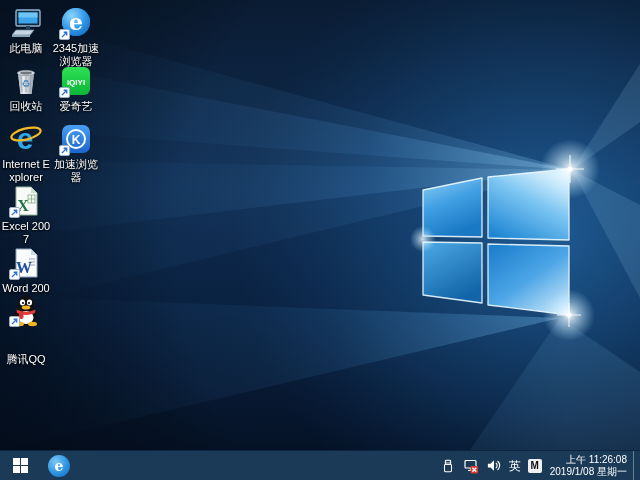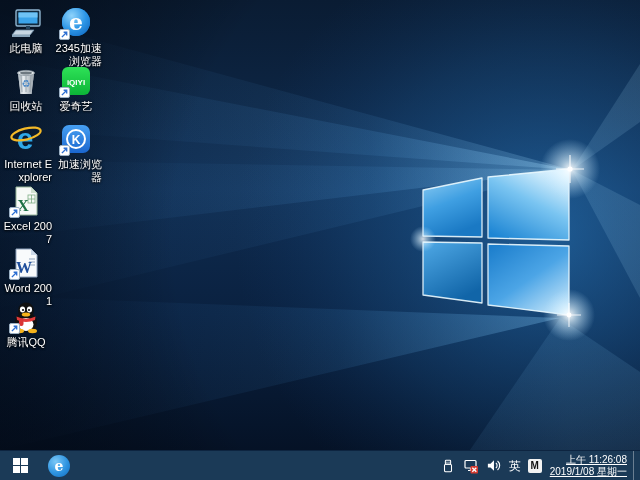--- a/index.html
+++ b/index.html
@@ -13,52 +13,52 @@
   .desktop{position:absolute;left:0;top:0;width:640px;height:450px;overflow:hidden;}
   .wallpaper{position:absolute;left:0;top:0;width:640px;height:450px;display:block;}
   
   .icons-layer{position:absolute;left:0;top:0;width:640px;height:450px;}
   .dicon{
     position:absolute;width:52px;display:flex;flex-direction:column;align-items:center;
     cursor:pointer;
   }
   .dicon .art{width:34px;height:34px;position:relative;display:flex;align-items:center;justify-content:center;}
   .dicon .lbl{
-    margin-top:2px;max-width:64px;text-align:right;color:#fff;font-size:11px;line-height:13px;
+    margin-top:2px;max-width:64px;text-align:center;color:#fff;font-size:11px;line-height:13px;
     text-shadow:0 1px 2px rgba(0,0,0,.95),0 0 3px rgba(0,0,0,.8);
     word-break:break-all;
   }
   .badge{
     position:absolute;left:0;bottom:0;width:11px;height:11px;background:#fff;
     border:1px solid #9bb0c4;border-radius:2px;box-sizing:border-box;
     display:flex;align-items:center;justify-content:center;
   }
   .badge svg{display:block;}
   
   .c1{left:0;} .c2{left:50px;}
-  .r1{top:6px;} .r2{top:64px;} .r3{top:122px;} .r4{top:184px;} .r5{top:246px;} .r6{top:300px;} .r7{top:362px;}
+  .r1{top:6px;} .r2{top:64px;} .r3{top:122px;} .r4{top:184px;} .r5{top:246px;} .r6{top:293px;gap:24px;} .r7{top:362px;}
   
   .taskbar{
     position:absolute;left:0;top:450px;width:640px;height:30px;
     background:#1b3a57;border-top:1px solid #0d2440;box-sizing:border-box;
     display:flex;align-items:stretch;color:#fff;
   }
   .tb-btn{width:40px;display:flex;align-items:center;justify-content:center;cursor:pointer;}
   .tb-app{width:38px;display:flex;align-items:center;justify-content:center;cursor:pointer;}
   .tb-spacer{flex:1;}
   .tray{display:flex;align-items:center;gap:7px;padding:0 6px 0 4px;}
   .tray-ic{width:16px;height:16px;display:flex;align-items:center;justify-content:center;cursor:pointer;}
   .lang{font-size:12px;line-height:16px;cursor:pointer;}
   .imebox{
     width:14px;height:14px;background:#f2f2f2;border-radius:2px;color:#111;
     font-size:10px;font-weight:bold;display:flex;align-items:center;justify-content:center;cursor:pointer;
   }
   .clock{
     display:flex;flex-direction:column;justify-content:center;align-items:flex-end;
-    font-size:10px;line-height:12px;padding:0 6px 0 2px;cursor:pointer;white-space:nowrap;text-decoration:underline;
+    font-size:10px;line-height:12px;padding:0 6px 0 2px;cursor:pointer;white-space:nowrap;
   }
   .show-desktop{width:6px;border-left:1px solid rgba(255,255,255,.35);cursor:pointer;}
   .ecircle{
     width:22px;height:22px;border-radius:50%;
     background:radial-gradient(circle at 35% 30%,#7cc8f7,#2d93e0 55%,#116bbd);
     color:#fff;font-weight:bold;font-size:14px;line-height:22px;text-align:center;
     font-family:"DejaVu Serif","Liberation Serif",serif;
   }
 </style>
 </head>

